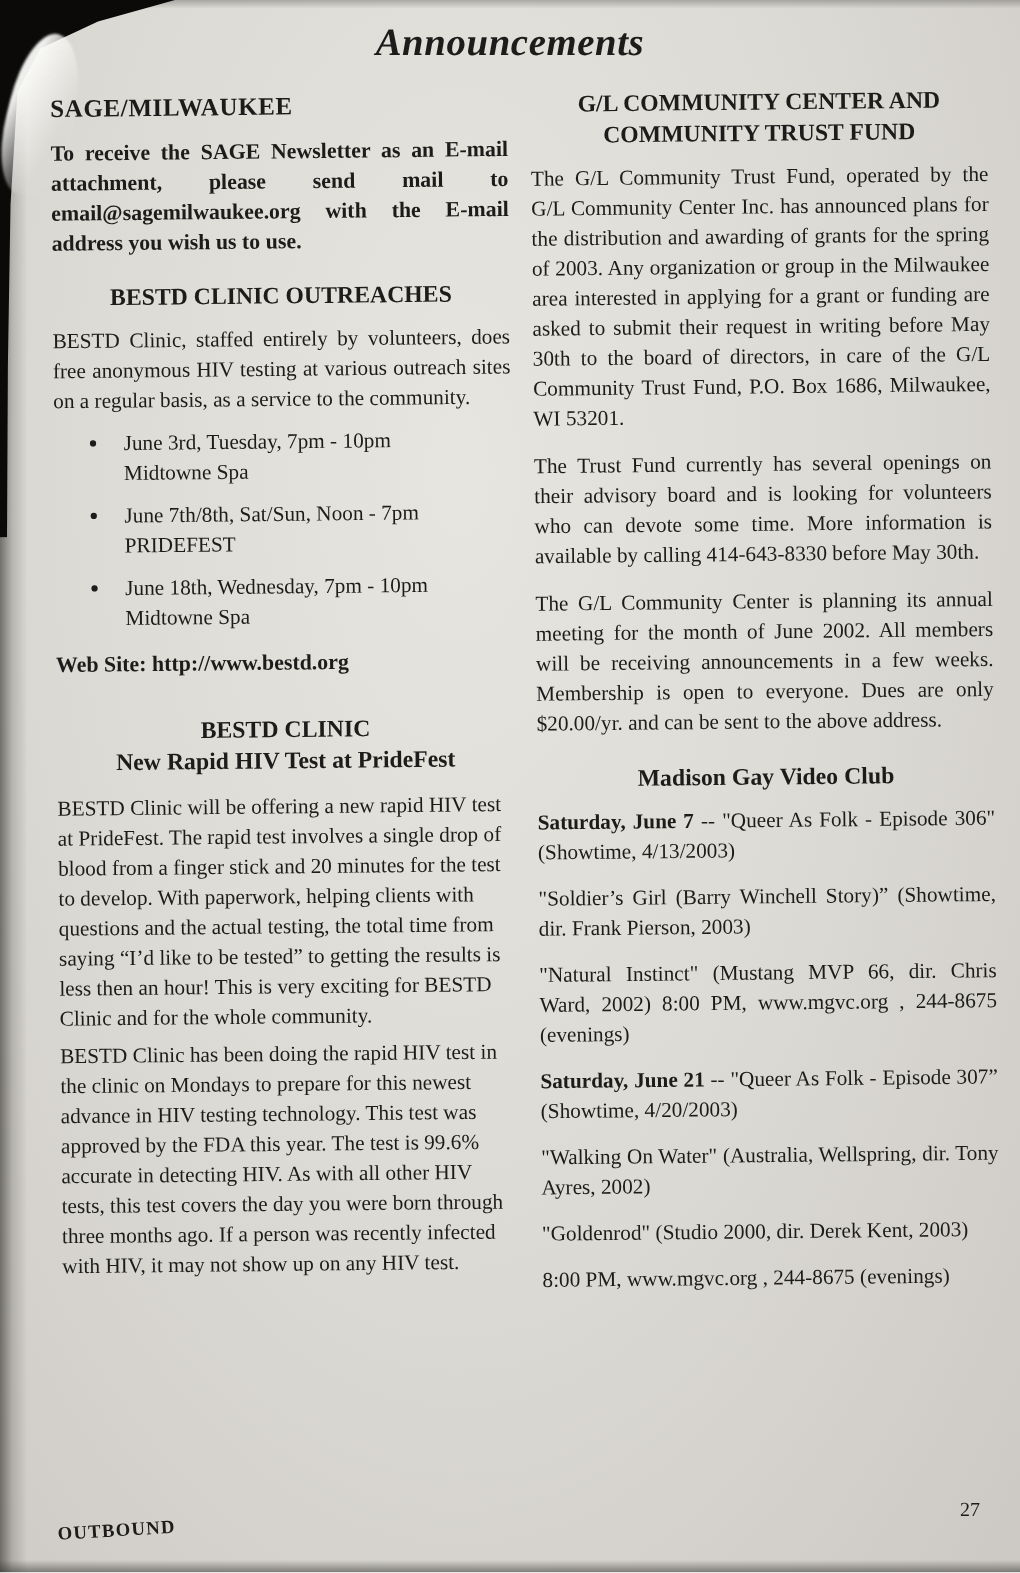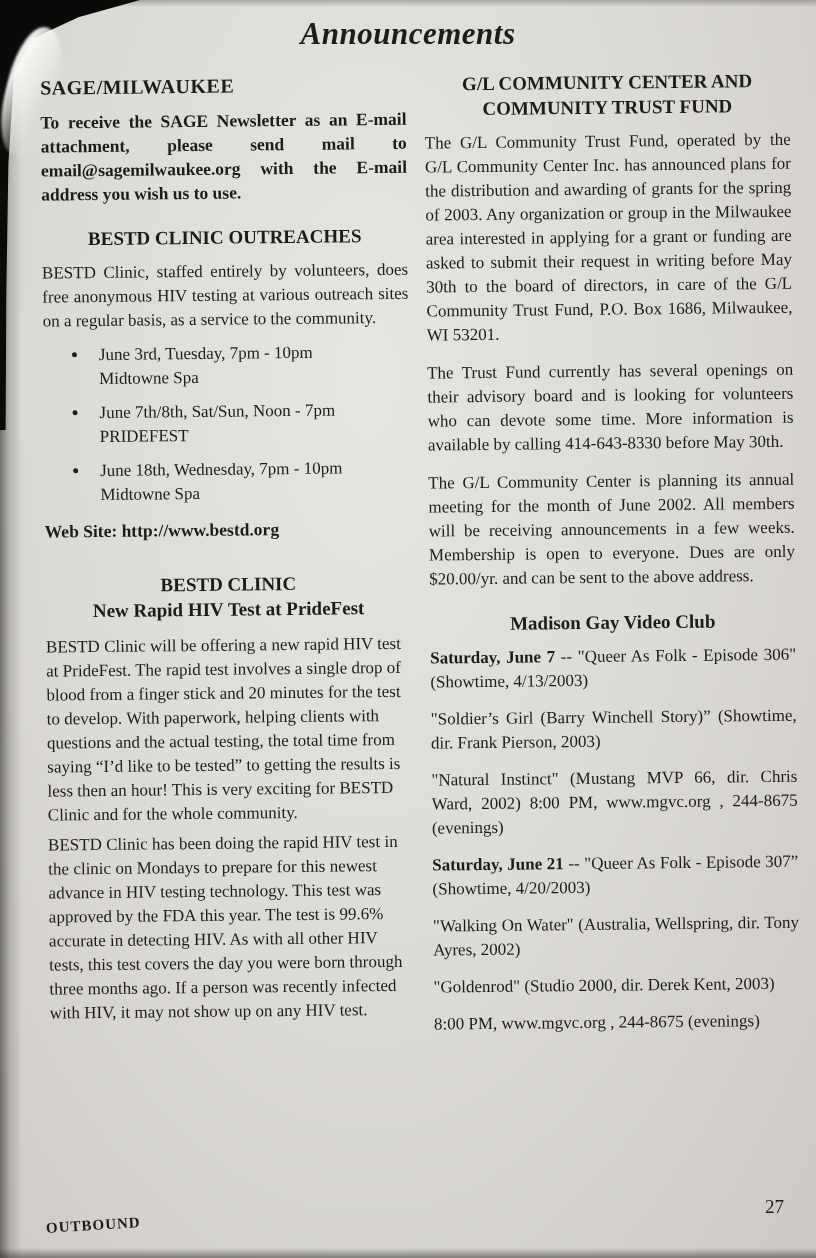--- a/index.html
+++ b/index.html
@@ -42,21 +42,21 @@
 
   .events{ list-style:disc outside; margin:4px 0 12px; padding-left:46px; }
   .events li{ font-size:17px; line-height:24px; margin:10px 0; padding-left:10px; }
   .events .line{ display:block; }
 
   .vc-item{ font-size:17px; line-height:24px; margin:0 0 13px; text-align:justify; }
   .vc-item b{ font-weight:bold; }
 
   .footer-imprint{ position:absolute; left:46px; bottom:24px; font-weight:bold;
     font-size:15px; letter-spacing:1px; transform:rotate(-3.5deg); }
-  .footer-page{ position:absolute; right:32px; bottom:40px; font-size:19px; }
+  .footer-page{ position:absolute; right:32px; bottom:40px; font-size:16px; }
 </style>
 </head>
 <body>
 
 <div class="page">
 
   <div class="edge-top"></div>
   <div class="edge-left"></div>
   <div class="edge-bottom"></div>
   <div class="corner-fold"></div>

